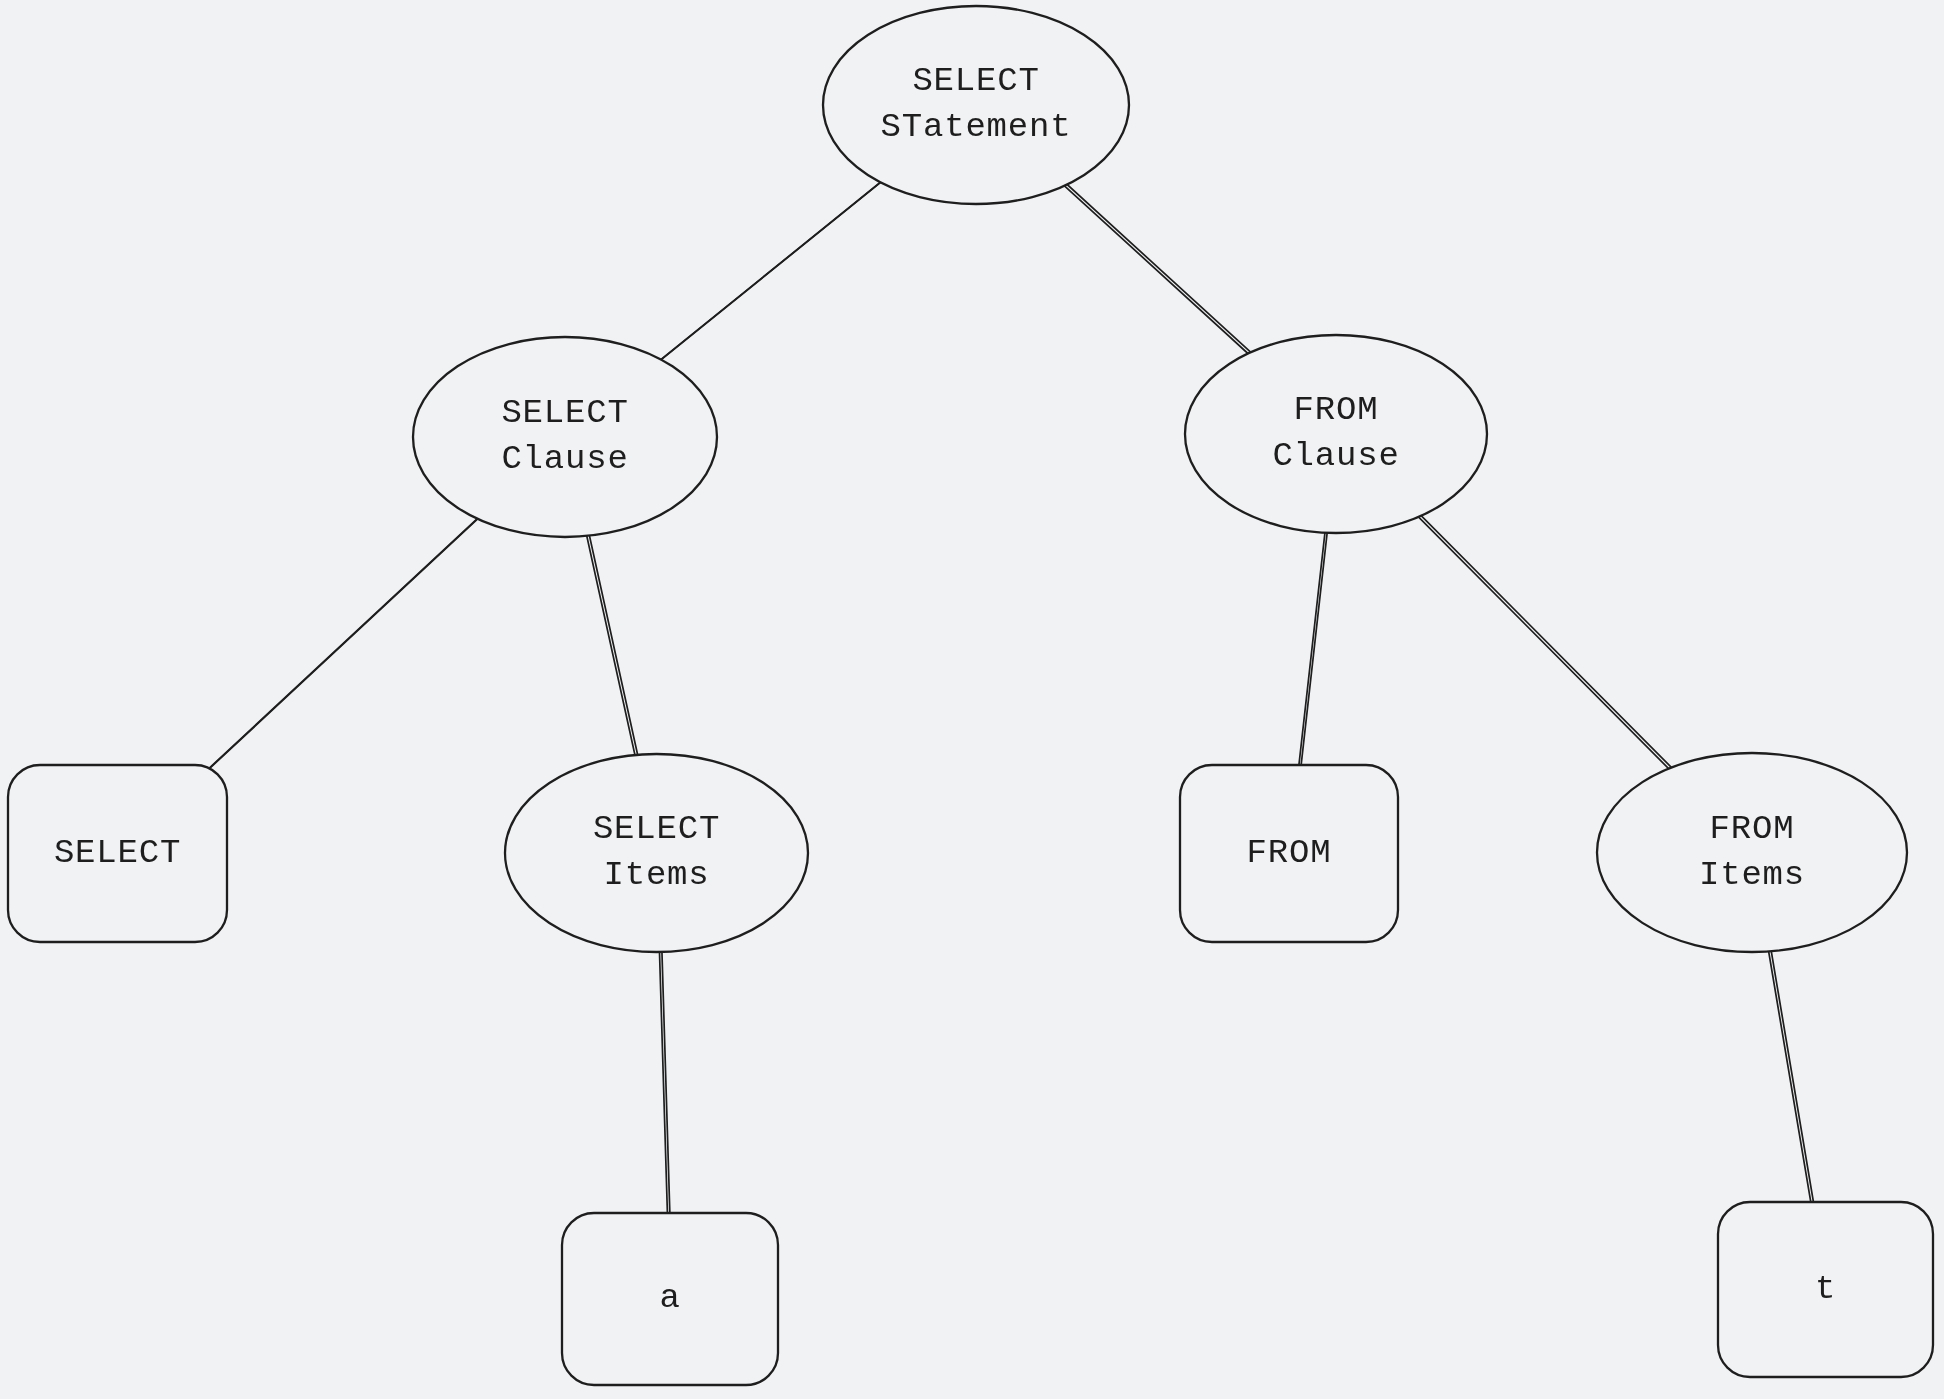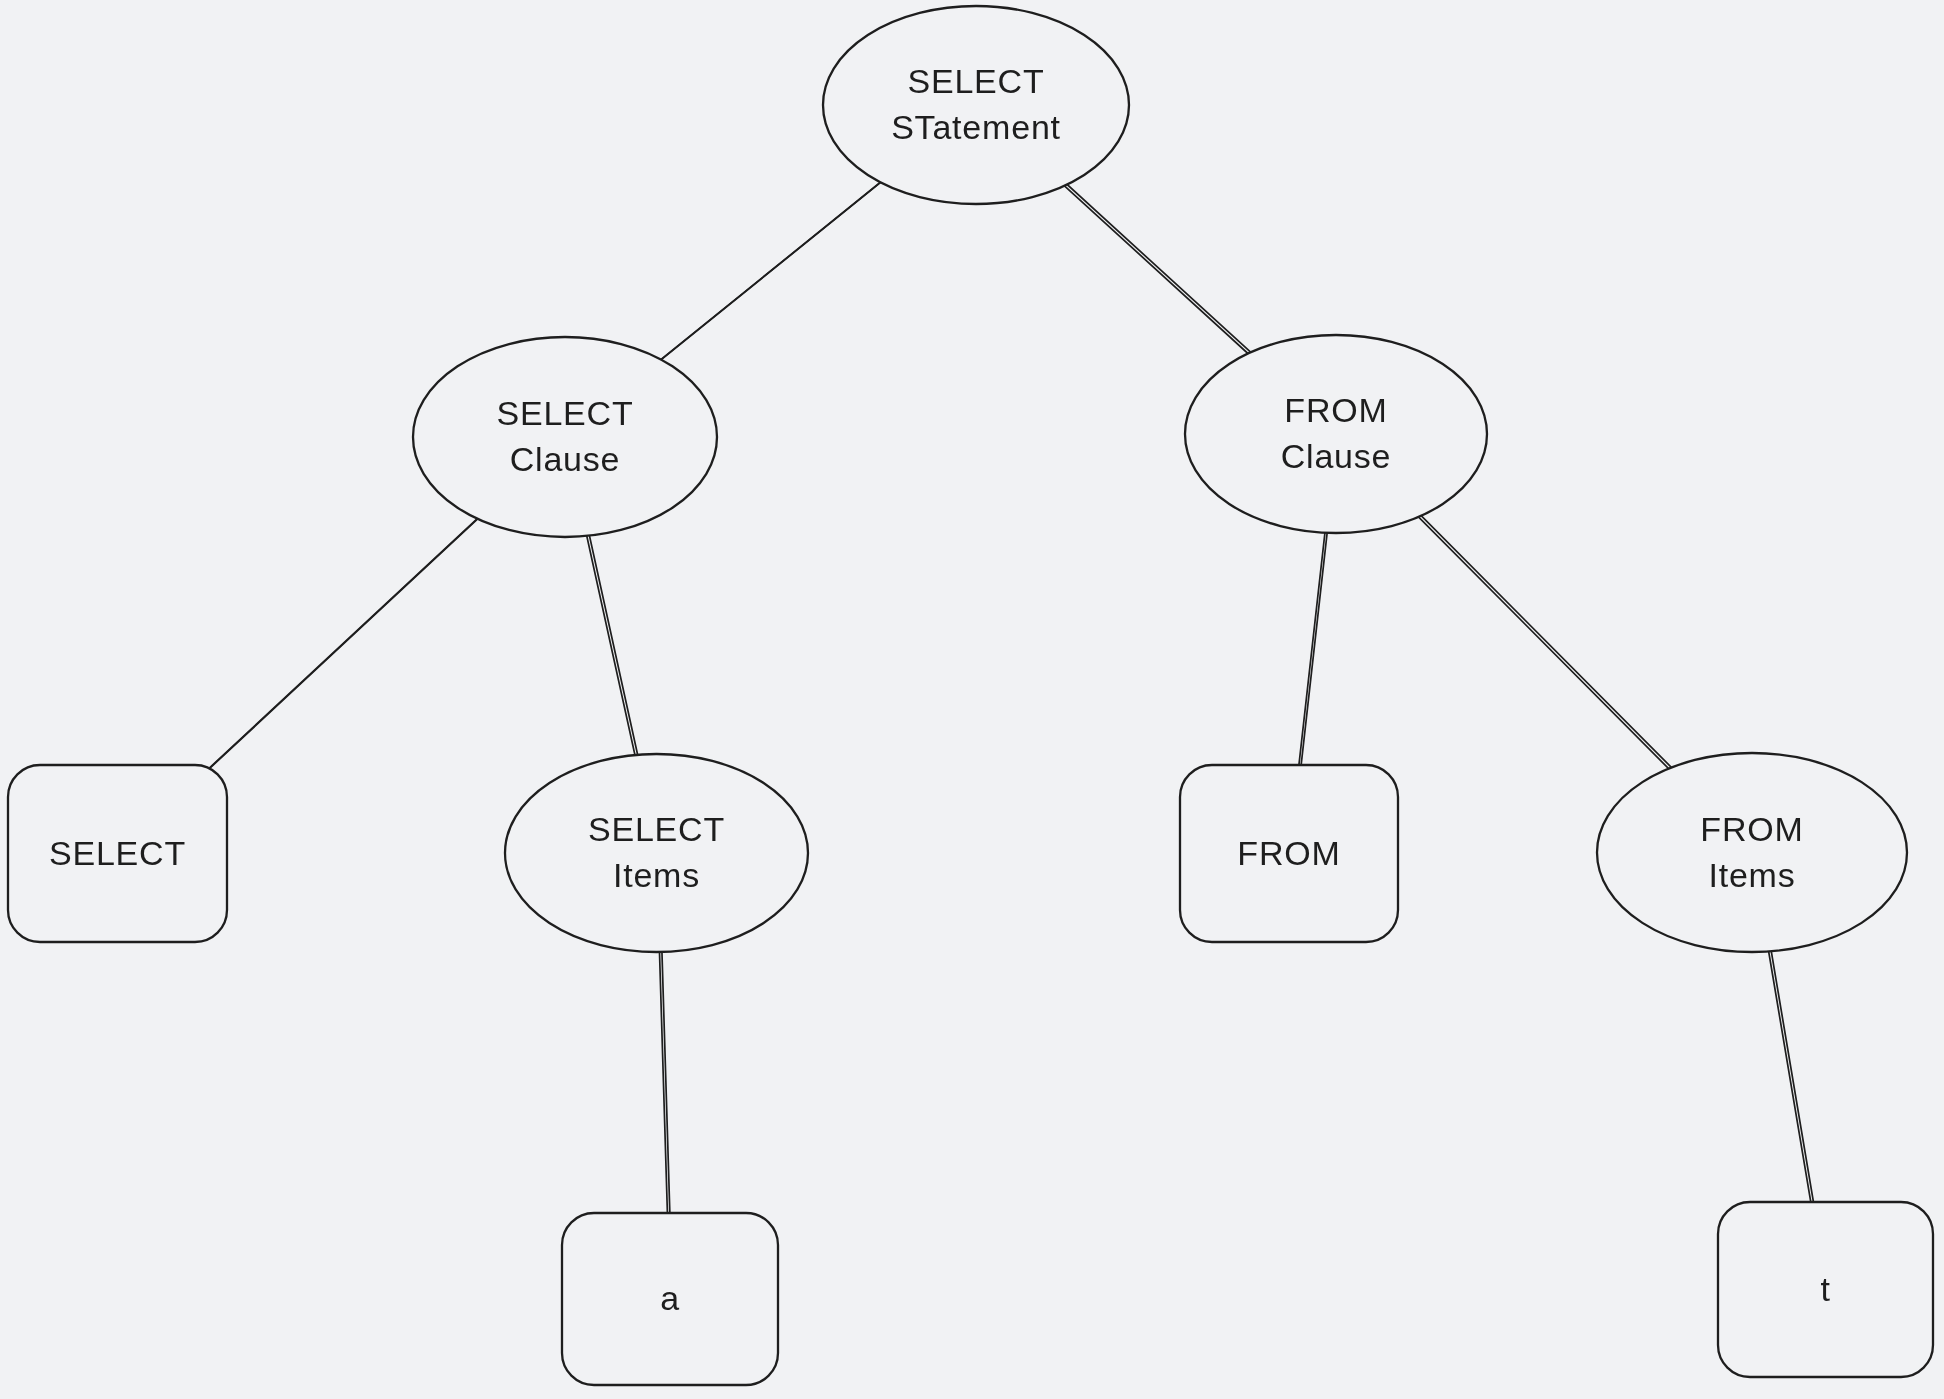--- a/index.html
+++ b/index.html
@@ -9,21 +9,21 @@
   body {
     width: 1944px;
     height: 1399px;
     overflow: hidden;
     background: #f1f2f4;
   }
   #canvas {
     position: relative;
     width: 1944px;
     height: 1018px;
-    font-family: Liberation Sans, sans-serif;
+    font-family: Liberation Mono, monospace;
     border-radius: 27px;
   }
   #diagram-svg {
     position: absolute;
     left: 0;
     top: 0;
     width: 1944px;
     height: 1399px;
   }
   .node {

